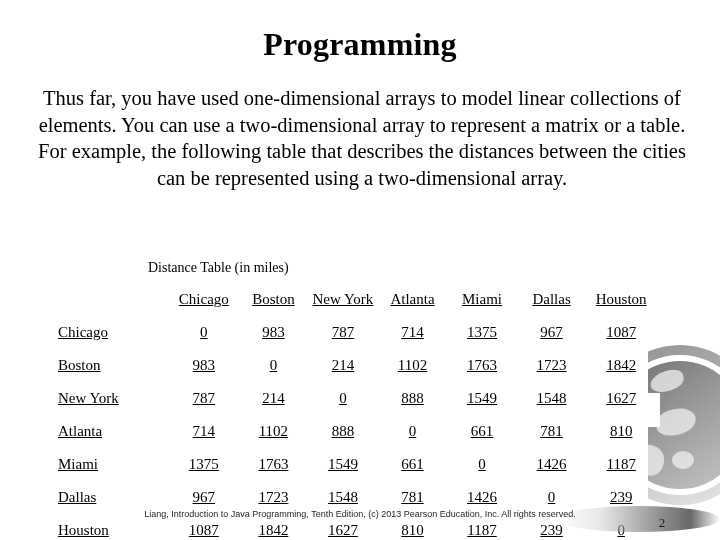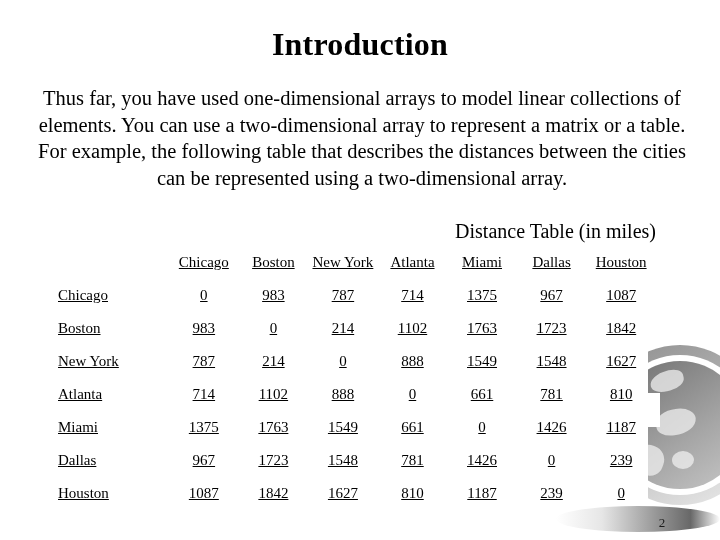--- a/index.html
+++ b/index.html
@@ -97,25 +97,26 @@
   }
 
   
   .table-block {
     position: absolute;
     left: 36px;
     top: 222px;
     width: 620px;
   }
   .table-caption {
-    text-align: right;
-    font-size: 20px;
+    text-align: left;
+    font-size: 14px;
     line-height: 18px;
     padding-left: 112px;
     margin-bottom: 6px;
+    margin-top: 37px;
   }
   table.distance-table {
     border-collapse: collapse;
     width: 620px;
     table-layout: fixed;
     text-decoration: underline;
   }
   table.distance-table th,
   table.distance-table td {
     border: 0;
@@ -179,21 +180,21 @@
     <div class="globe-body">
       <span class="land a"></span>
       <span class="land b"></span>
       <span class="land c"></span>
       <span class="land d"></span>
       <span class="land e"></span>
     </div>
     <div class="globe-cutout"></div>
   </div>
 
-  <h1 class="slide-title">Introduction</h1>
+  <h1 class="slide-title">Programming</h1>
 
   <p class="body-text">Thus far, you have used one-dimensional arrays to model linear collections of elements. You can use a two-dimensional array to represent a matrix or a table. For example, the following table that describes the distances between the cities can be represented using a two-dimensional array.</p>
 
   <div class="table-block">
     <div class="table-caption">Distance Table (in miles)</div>
 
     <table class="distance-table">
       <thead>
         <tr>
           <th class="corner-cell"></th>
@@ -275,15 +276,16 @@
           <td class="value-cell">810</td>
           <td class="value-cell">1187</td>
           <td class="value-cell">239</td>
           <td class="value-cell">0</td>
         </tr>
       </tbody>
     </table>
   </div>
 
   <div class="footer-swoosh"></div>
+  <div class="footer-note">Liang, Introduction to Java Programming, Tenth Edition, (c) 2013 Pearson Education, Inc. All rights reserved.</div>
   <div class="page-number">2</div>
 
 </div>
 
 </body></html>

